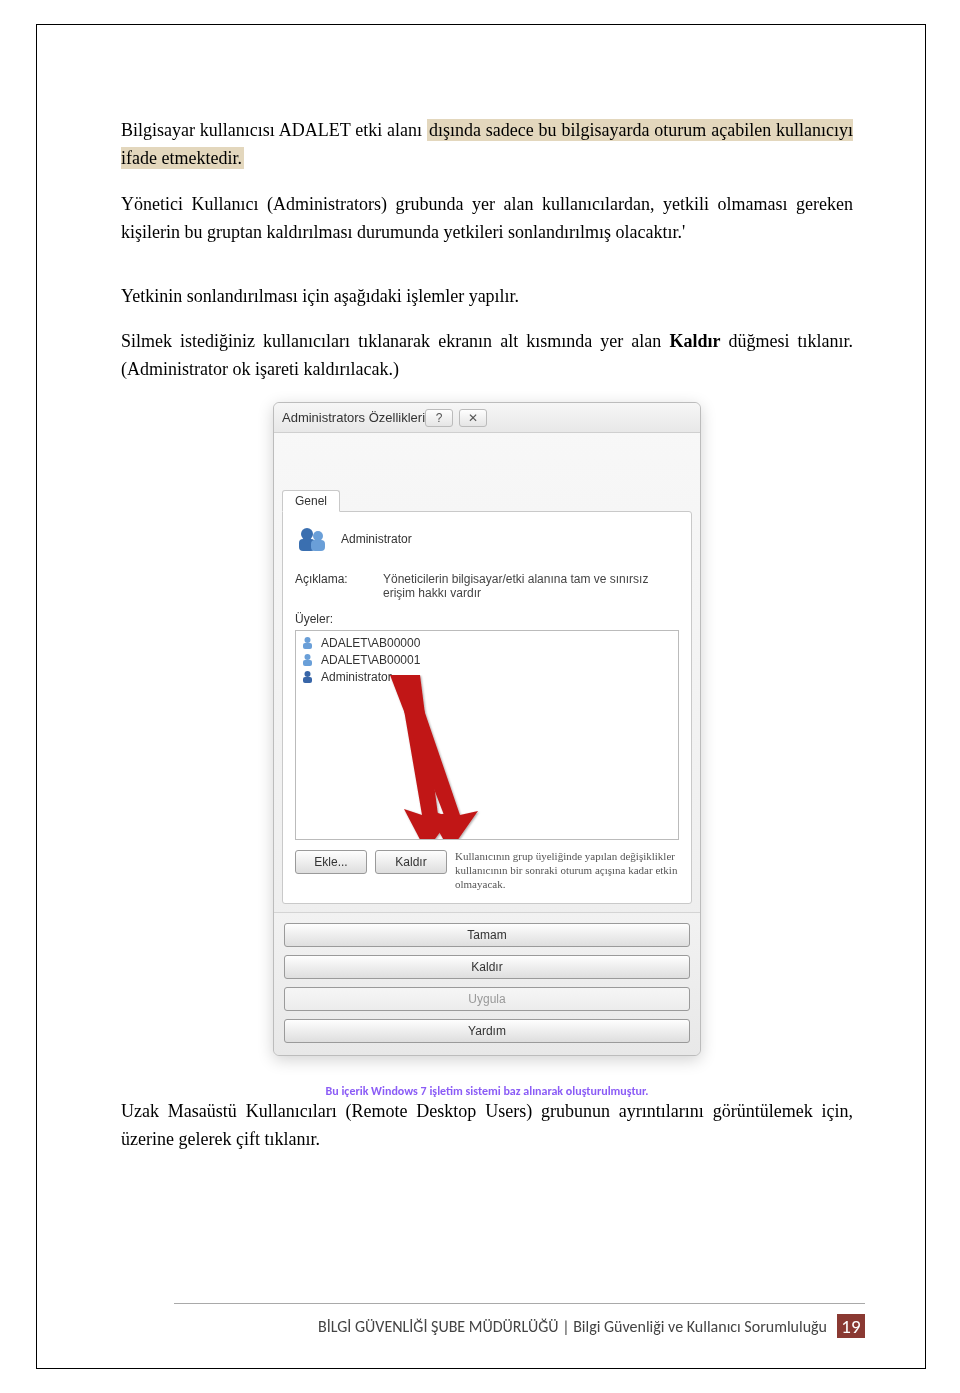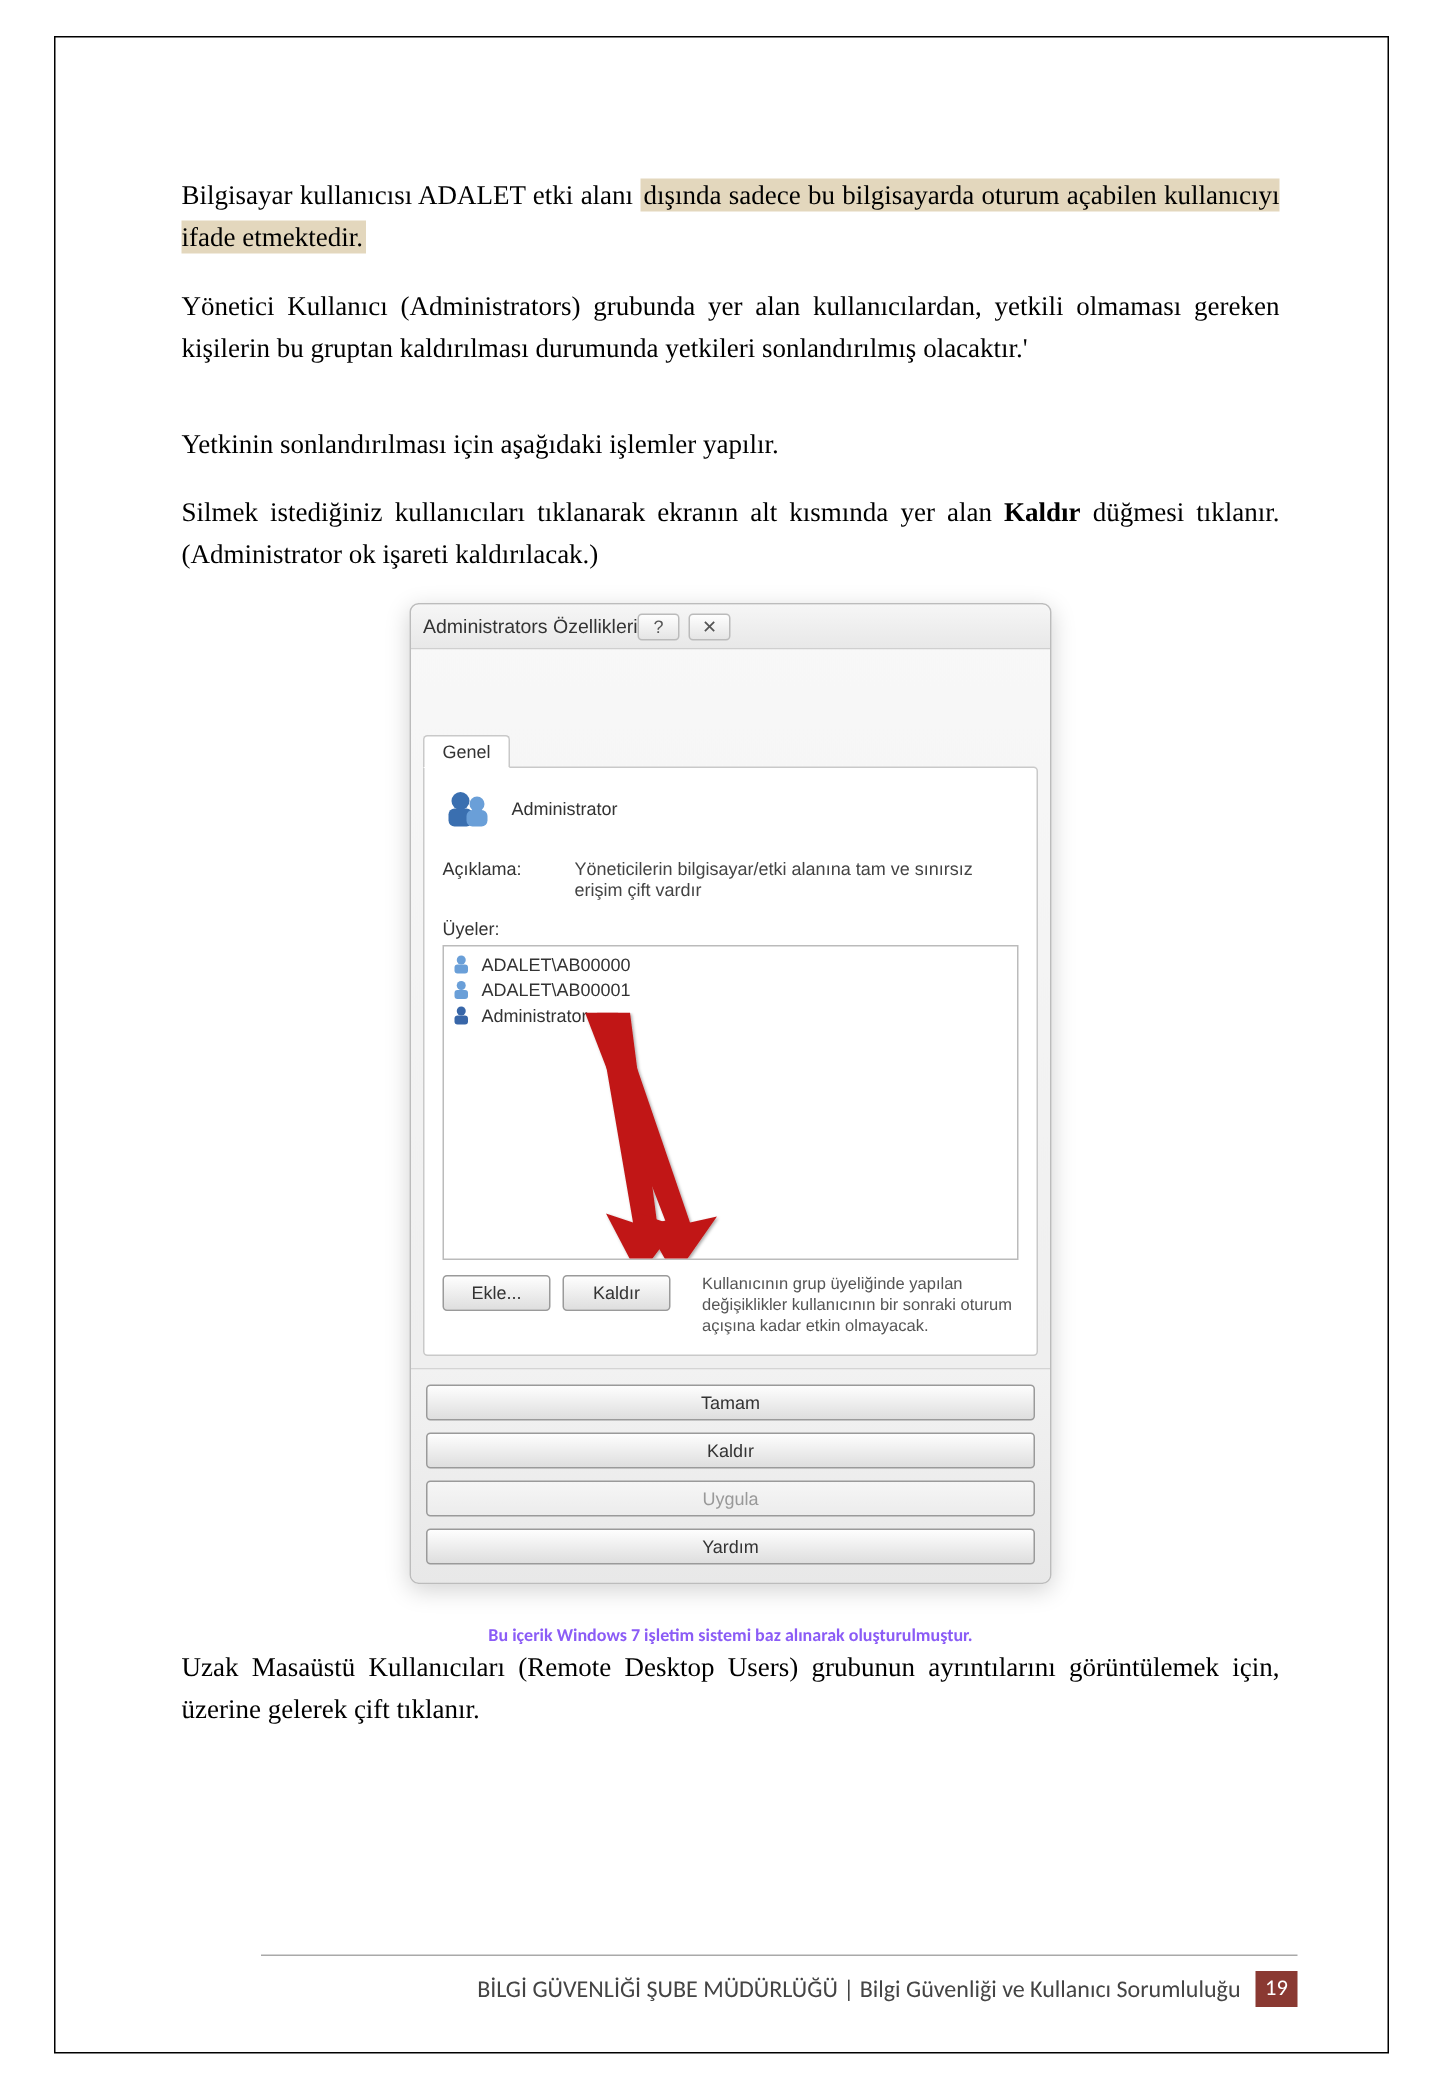--- a/index.html
+++ b/index.html
@@ -136,21 +136,21 @@
       min-width: 72px; height: 24px;
       border: 1px solid #9a9a9a;
       border-radius: 3px;
       background: linear-gradient(#fefefe, #dedede);
       font-size: 12px;
       display: inline-flex; align-items: center; justify-content: center;
       padding: 0 10px; cursor: default;
     }
     .hint {
       font-size: 11px; color: #555;
-      margin-left: 13px; line-height: 1.25; flex: 1;
+      margin-left: 0; line-height: 1.25; flex: 1; font-family: Liberation Serif, serif;
     }
     .bottombtns {
       display: flex; gap: 8px; justify-content: flex-end;
       padding: 10px 10px 12px;
       background: linear-gradient(#f2f2f2, #e8e8e8);
       border-top: 1px solid #d4d4d4;
       border-radius: 0 0 6px 6px;
       flex-direction: column;
     }
     .winbtn.disabled { color: #999; background: linear-gradient(#f6f6f6, #ececec); }
@@ -167,21 +167,21 @@
       margin-bottom: 10px;
     }
     .footer-row {
       display: flex; justify-content: flex-end; align-items: center;
       font-family: Calibri, Arial, sans-serif;
       font-size: 16px; color: #444;
     }
     .pagenum {
       width: 28px; height: 24px; background: #8a3932; color: #fff;
       display: inline-flex; align-items: center; justify-content: center;
-      margin-left: 10px; font-size: 15px;
+      margin-left: 10px; font-size: 19px;
     }
   </style>
 </head>
 <body>
 
 <div class="page-border">
   <div class="content">
 
     <p>
       <span>     Bilgisayar kullanıcısı ADALET etki alanı </span><span class="hl">dışında sadece bu bilgisayarda oturum açabilen kullanıcıyı ifade etmektedir.</span>
@@ -222,21 +222,21 @@
                 <rect x="4" y="15" width="16" height="12" rx="4" fill="#3a6fb0"></rect>
                 <circle cx="23" cy="12" r="5" fill="#6a9fd8"></circle>
                 <rect x="16" y="16" width="14" height="11" rx="4" fill="#6a9fd8"></rect>
               </svg>
             </span>
             <span>Administrator</span>
           </div>
 
           <div class="field">
             <div class="field-label">Açıklama:</div>
-            <div class="field-value">Yöneticilerin bilgisayar/etki alanına tam ve sınırsız erişim çift vardır</div>
+            <div class="field-value">Yöneticilerin bilgisayar/etki alanına tam ve sınırsız erişim hakkı vardır</div>
           </div>
 
           <div class="memberslabel">Üyeler:</div>
 
           <div class="memberslist">
             <div class="member">
               <svg class="usericon" viewBox="0 0 15 15">
                   <circle cx="7.5" cy="5" r="3" fill="#6a9fd8"></circle>
                   <rect x="3" y="8" width="9" height="6" rx="2" fill="#6a9fd8"></rect>
                 </svg>

